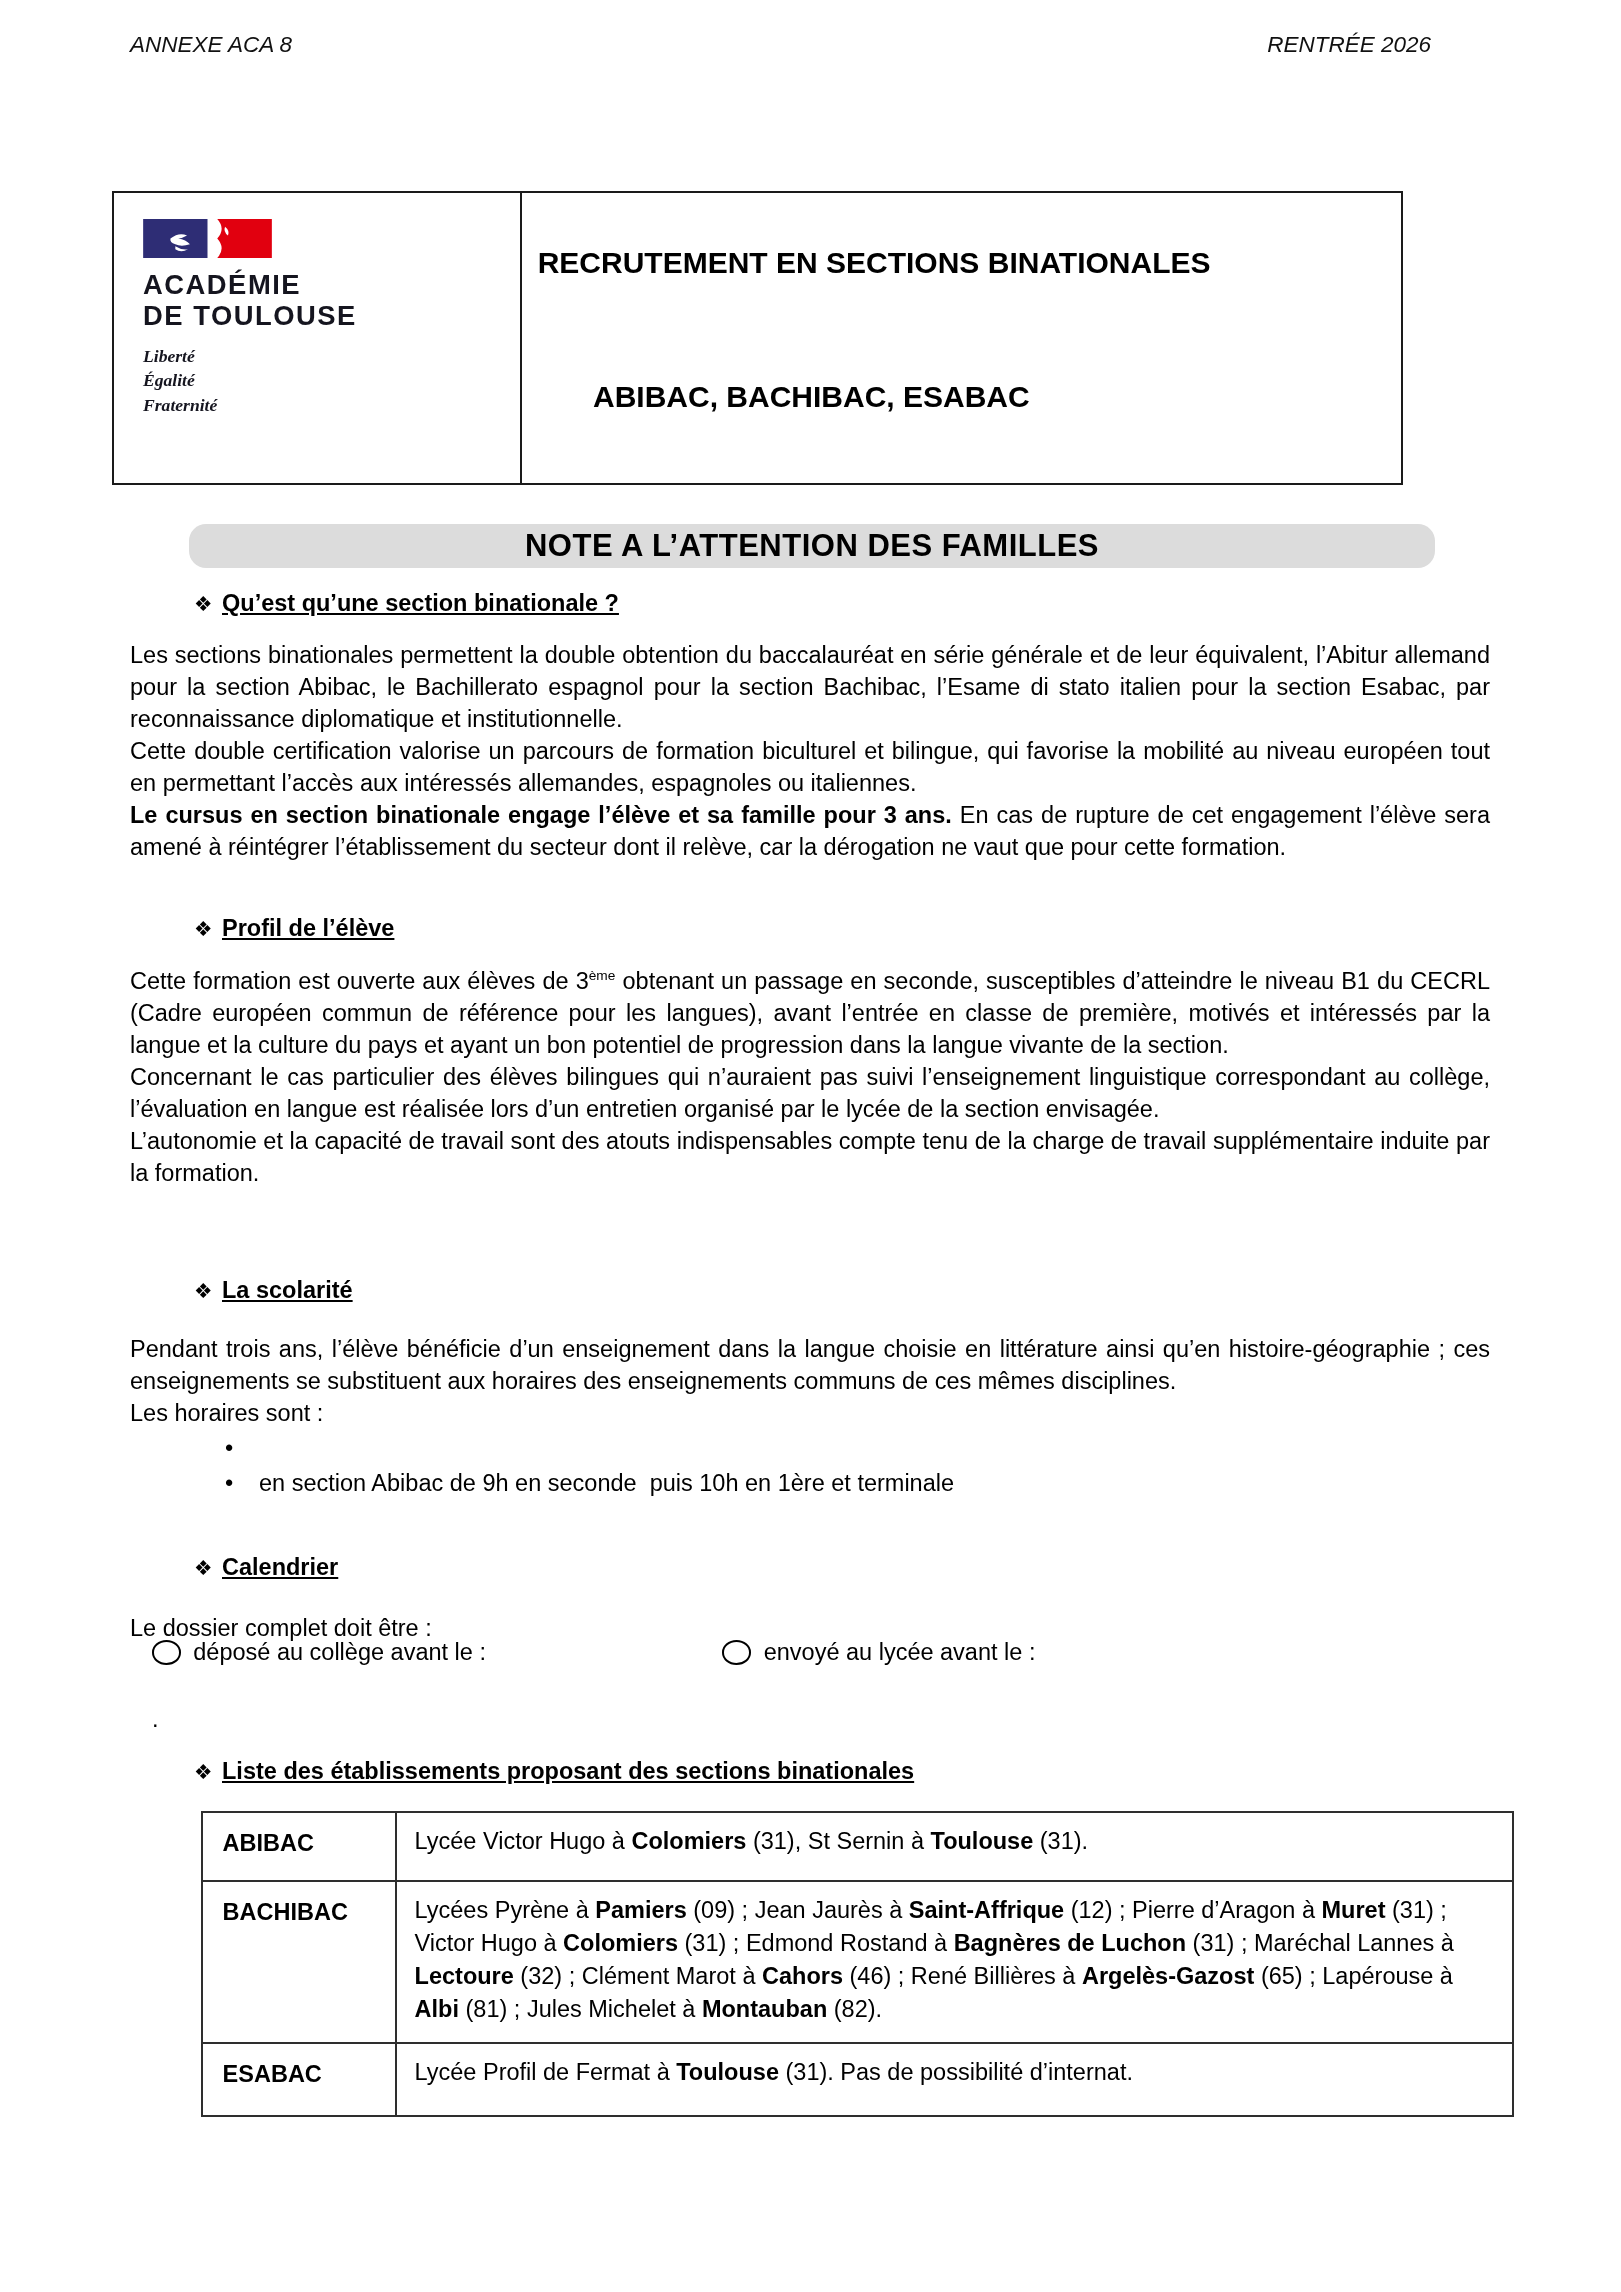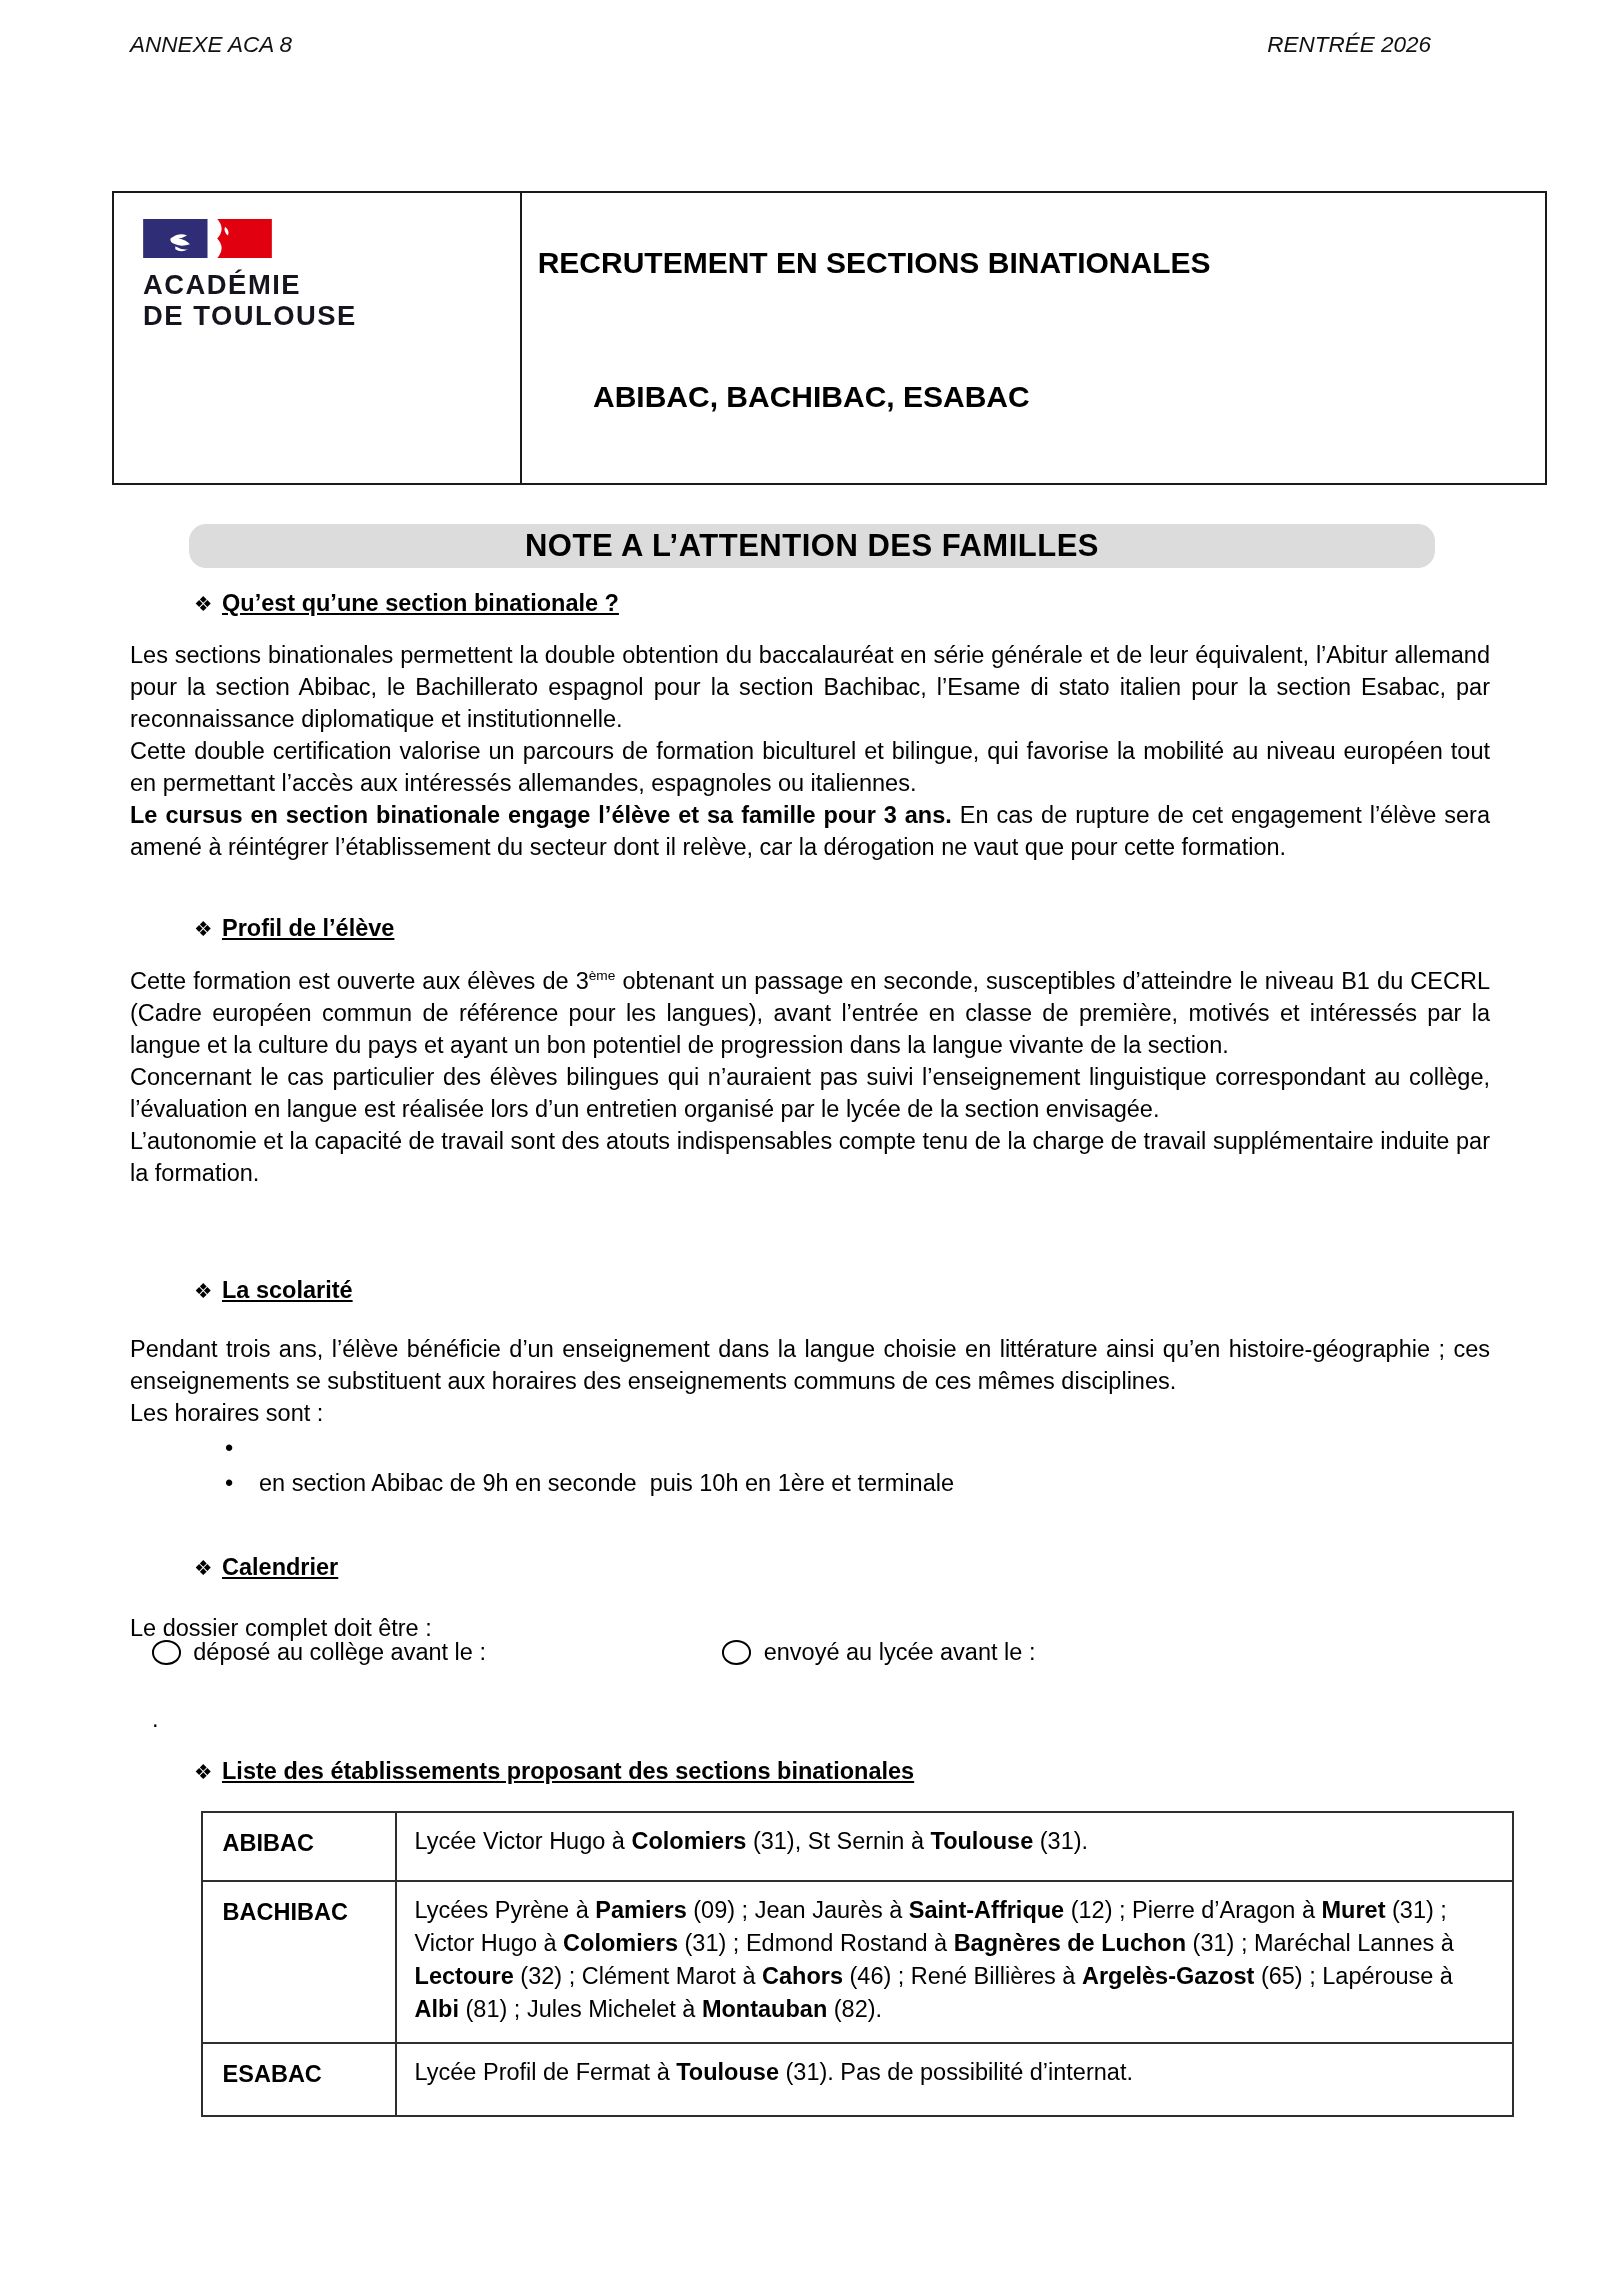--- a/index.html
+++ b/index.html
@@ -11,21 +11,21 @@
 
   
   .page-hdr {
     position:absolute; top:32px; left:130px; width:1301px;
     display:flex; justify-content:space-between;
     font-style:italic; font-size:22.5px; color:#111;
   }
 
   
   .idbox {
-    position:absolute; top:191px; left:112px; width:1435px; height:294px;
+    position:absolute; top:191px; left:112px; width:1291px; height:294px;
     border:2px solid #1a1a1a; box-sizing:border-box; display:flex; background:#fff;
   }
   .idbox-left {
     width:408px; box-sizing:border-box; border-right:2px solid #1a1a1a;
     padding:25.5px 0 0 29px;
   }
   .idbox-right { flex:1; position:relative;padding-left:36px; }
   .acad-name {
     margin-top:7.8px; font-weight:bold; font-size:27.4px; line-height:31px;
     letter-spacing:1.5px; color:#15151f;
@@ -99,20 +99,25 @@
     <svg width="129" height="39" viewBox="0 0 132 40">
       <rect x="0" y="0" width="66" height="40" fill="#2e2d75"></rect>
       <path d="M28 20 q9 -7 17 -3 q-5 3 -9 3 q8 1 12 6 q-9 3 -15 0 q-6 -2 -5 -6 z" fill="#ffffff"></path>
       <path d="M33 28 q6 4 13 3 q-7 4 -13 0 z" fill="#ffffff"></path>
       <path d="M76 0 h56 v40 h-56 q9 -10 0 -20 q9 -10 0 -20 z" fill="#e1000f"></path>
       <path d="M84 8 q5 4 3 9 q-5 -4 -3 -9 z" fill="#ffffff"></path>
     </svg>
     <div class="acad-name">
       <div>ACADÉMIE</div>
       <div>DE TOULOUSE</div>
+    </div>
+    <div class="motto">
+      <div>Liberté</div>
+      <div>Égalité</div>
+      <div>Fraternité</div>
     </div>
   </div>
   <div class="idbox-right">
     <div class="doc-title">RECRUTEMENT EN SECTIONS BINATIONALES</div>
     <div class="doc-subtitle">ABIBAC, BACHIBAC, ESABAC</div>
   </div>
 </div>
 
 <div class="banner">NOTE A L’ATTENTION DES FAMILLES</div>
 

